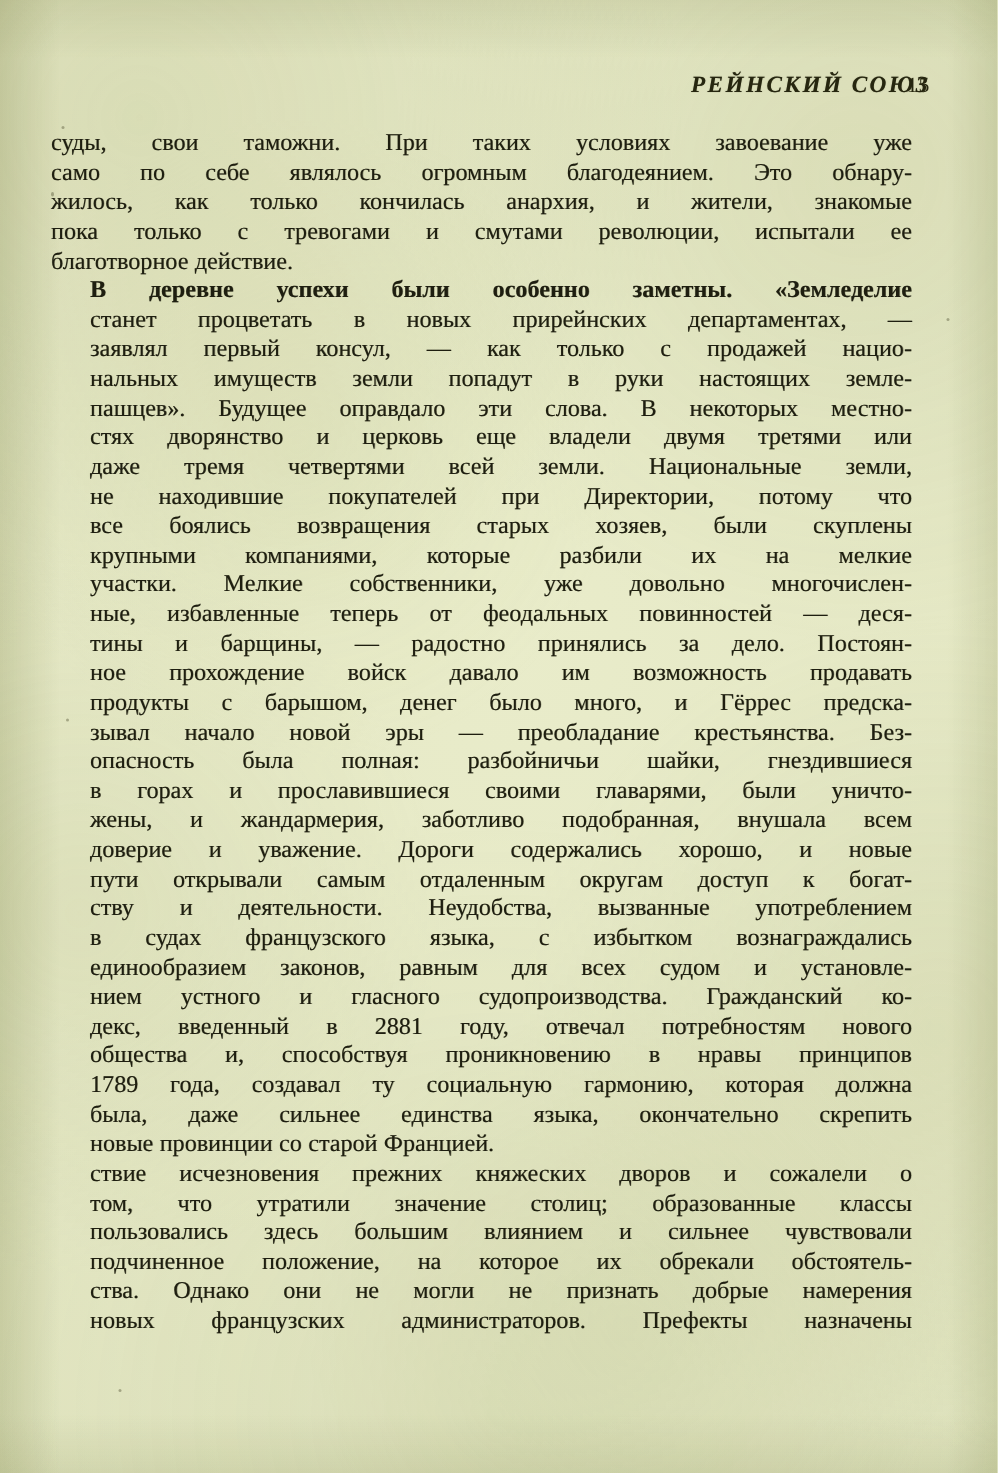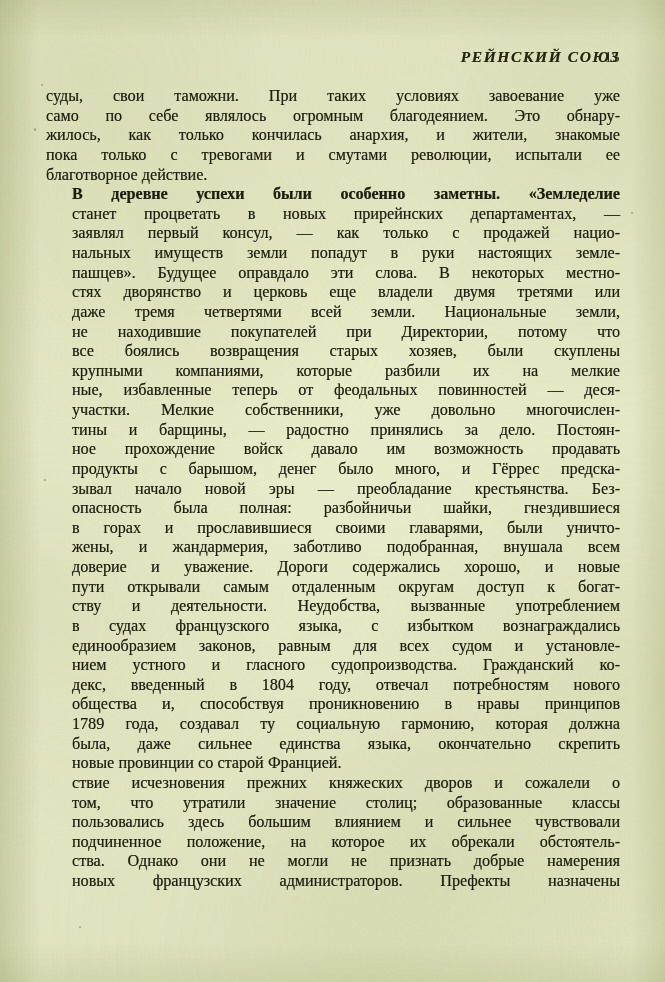--- a/index.html
+++ b/index.html
@@ -88,21 +88,21 @@
     right: 0;
     top: 1px;
     font-size: 14.5px;
     color: #26260f;
     letter-spacing: 0.5px;
   }
 
   
   .body-block {
     position: absolute;
-    left: 46px;
+    left: 34px;
     top: 86px;
     width: 574px;
   }
   p.para {
     margin: 0;
     font-size: 16.1px;
     line-height: 19.62px;
     text-align: justify;
     text-align-last: left;
     word-spacing: 0.2px;
@@ -164,36 +164,36 @@
         <span class="line j indent">В деревне успехи были особенно заметны. «Земледелие</span>
         <span class="line j">станет процветать в новых прирейнских департаментах, —</span>
         <span class="line j">заявлял первый консул, — как только с продажей нацио-</span>
         <span class="line j">нальных имуществ земли попадут в руки настоящих земле-</span>
         <span class="line j">пашцев». Будущее оправдало эти слова. В некоторых местно-</span>
         <span class="line j">стях дворянство и церковь еще владели двумя третями или</span>
         <span class="line j">даже тремя четвертями всей земли. Национальные земли,</span>
         <span class="line j">не находившие покупателей при Директории, потому что</span>
         <span class="line j">все боялись возвращения старых хозяев, были скуплены</span>
         <span class="line j">крупными компаниями, которые разбили их на мелкие</span>
+        <span class="line j">участки. Мелкие собственники, уже довольно многочислен-</span>
         <span class="line j">ные, избавленные теперь от феодальных повинностей — деся-</span>
-        <span class="line j">участки. Мелкие собственники, уже довольно многочислен-</span>
         <span class="line j">тины и барщины, — радостно принялись за дело. Постоян-</span>
         <span class="line j">ное прохождение войск давало им возможность продавать</span>
         <span class="line j">продукты с барышом, денег было много, и Гёррес предска-</span>
         <span class="line j">зывал начало новой эры — преобладание крестьянства. Без-</span>
         <span class="line j">опасность была полная: разбойничьи шайки, гнездившиеся</span>
         <span class="line j">в горах и прославившиеся своими главарями, были уничто-</span>
         <span class="line j">жены, и жандармерия, заботливо подобранная, внушала всем</span>
         <span class="line j">доверие и уважение. Дороги содержались хорошо, и новые</span>
         <span class="line j">пути открывали самым отдаленным округам доступ к богат-</span>
         <span class="line j">ству и деятельности. Неудобства, вызванные употреблением</span>
         <span class="line j">в судах французского языка, с избытком вознаграждались</span>
         <span class="line j">единообразием законов, равным для всех судом и установле-</span>
         <span class="line j">нием устного и гласного судопроизводства. Гражданский ко-</span>
-        <span class="line j">декс, введенный в 1804 году, отвечал потребностям нового</span>
+        <span class="line j">декс, введенный в 2881 году, отвечал потребностям нового</span>
         <span class="line j">общества и, способствуя проникновению в нравы принципов</span>
         <span class="line j">1789 года, создавал ту социальную гармонию, которая должна</span>
         <span class="line j">была, даже сильнее единства языка, окончательно скрепить</span>
         <span class="line j ragged">новые провинции со старой Францией.</span>
       </p>
       <p class="para">
         <span class="line j">ствие исчезновения прежних княжеских дворов и сожалели о</span>
         <span class="line j">том, что утратили значение столиц; образованные классы</span>
         <span class="line j">пользовались здесь большим влиянием и сильнее чувствовали</span>
         <span class="line j">подчиненное положение, на которое их обрекали обстоятель-</span>

